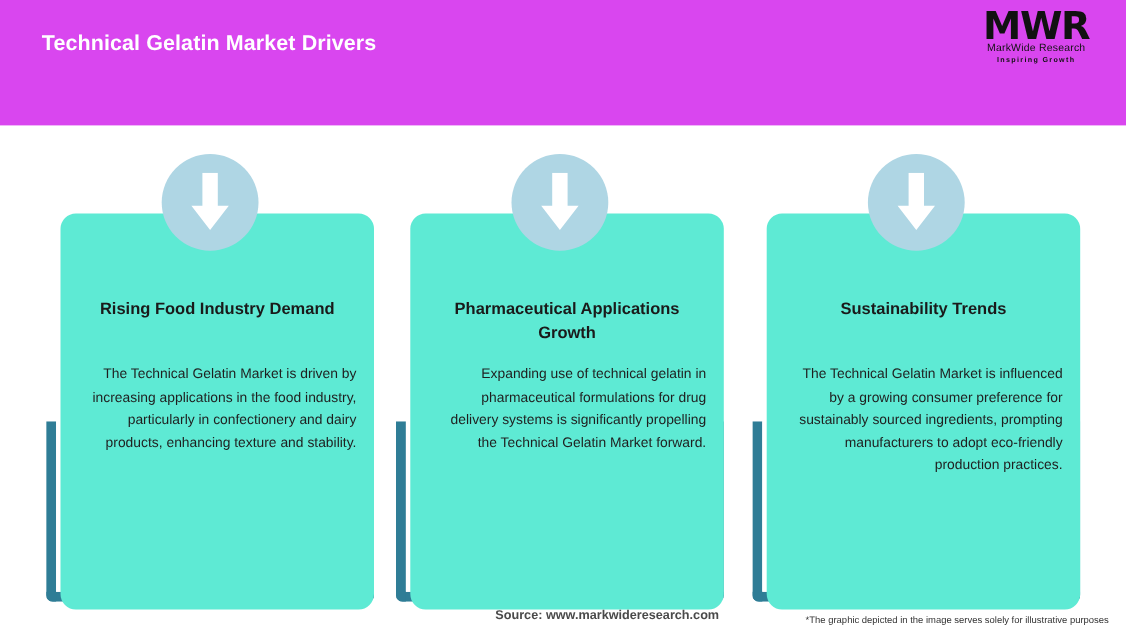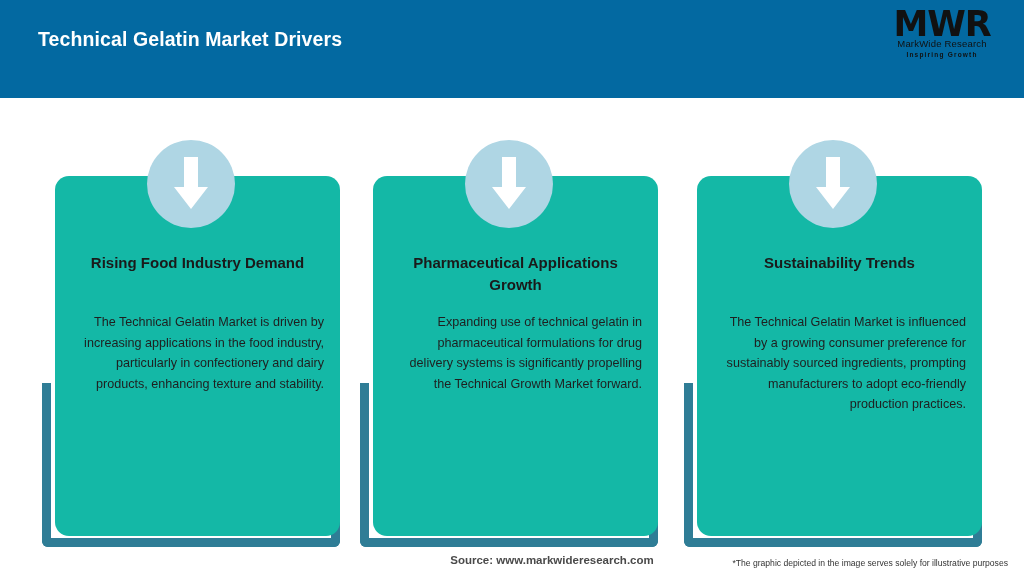--- a/index.html
+++ b/index.html
@@ -14,22 +14,22 @@
     font-family: "Liberation Sans", sans-serif;
     position: relative;
   }
 
   
   .header {
     position: absolute;
     left: 0;
     top: 0;
     width: 1024px;
-    height: 98px;
-    background: #0369a1;
+    height: 114px;
+    background: #d946ef;
   }
   .header-title {
     position: absolute;
     left: 38px;
     top: 28px;
     font-size: 19.5px;
     font-weight: bold;
     color: #ffffff;
     letter-spacing: 0.1px;
     white-space: nowrap;
@@ -98,24 +98,24 @@
     border-bottom: 9px solid #2F7D96;
     box-sizing: border-box;
     border-bottom-left-radius: 6px;
     border-bottom-right-radius: 6px;
   }
 
   
   .card {
     position: absolute;
     left: 13px;
-    top: 79px;
+    top: 97px;
     width: 285px;
     height: 360px;
-    background: #14b8a6;
+    background: #5eead4;
     border-radius: 14px;
     box-sizing: border-box;
     padding: 0 22px;
   }
   .card-title {
     position: absolute;
     left: 22px;
     right: 22px;
     top: 76px;
     text-align: center;
@@ -197,21 +197,21 @@
       <svg width="44" height="54" viewBox="0 0 44 54" xmlns="http://www.w3.org/2000/svg">
         <path d="M15 0 h14 v30 h10 L22 52 L5 30 h10 Z" fill="#FFFFFF"></path>
       </svg>
     </div>
   </div>
 
   <div class="card-group g2">
     <div class="bracket"></div>
     <div class="card">
       <div class="card-title">Pharmaceutical Applications Growth</div>
-      <div class="card-body">Expanding use of technical gelatin in pharmaceutical formulations for drug delivery systems is significantly propelling the Technical Growth Market forward.</div>
+      <div class="card-body">Expanding use of technical gelatin in pharmaceutical formulations for drug delivery systems is significantly propelling the Technical Gelatin Market forward.</div>
     </div>
     <div class="icon-circle">
       <svg width="44" height="54" viewBox="0 0 44 54" xmlns="http://www.w3.org/2000/svg">
         <path d="M15 0 h14 v30 h10 L22 52 L5 30 h10 Z" fill="#FFFFFF"></path>
       </svg>
     </div>
   </div>
 
   <div class="card-group g3">
     <div class="bracket"></div>

